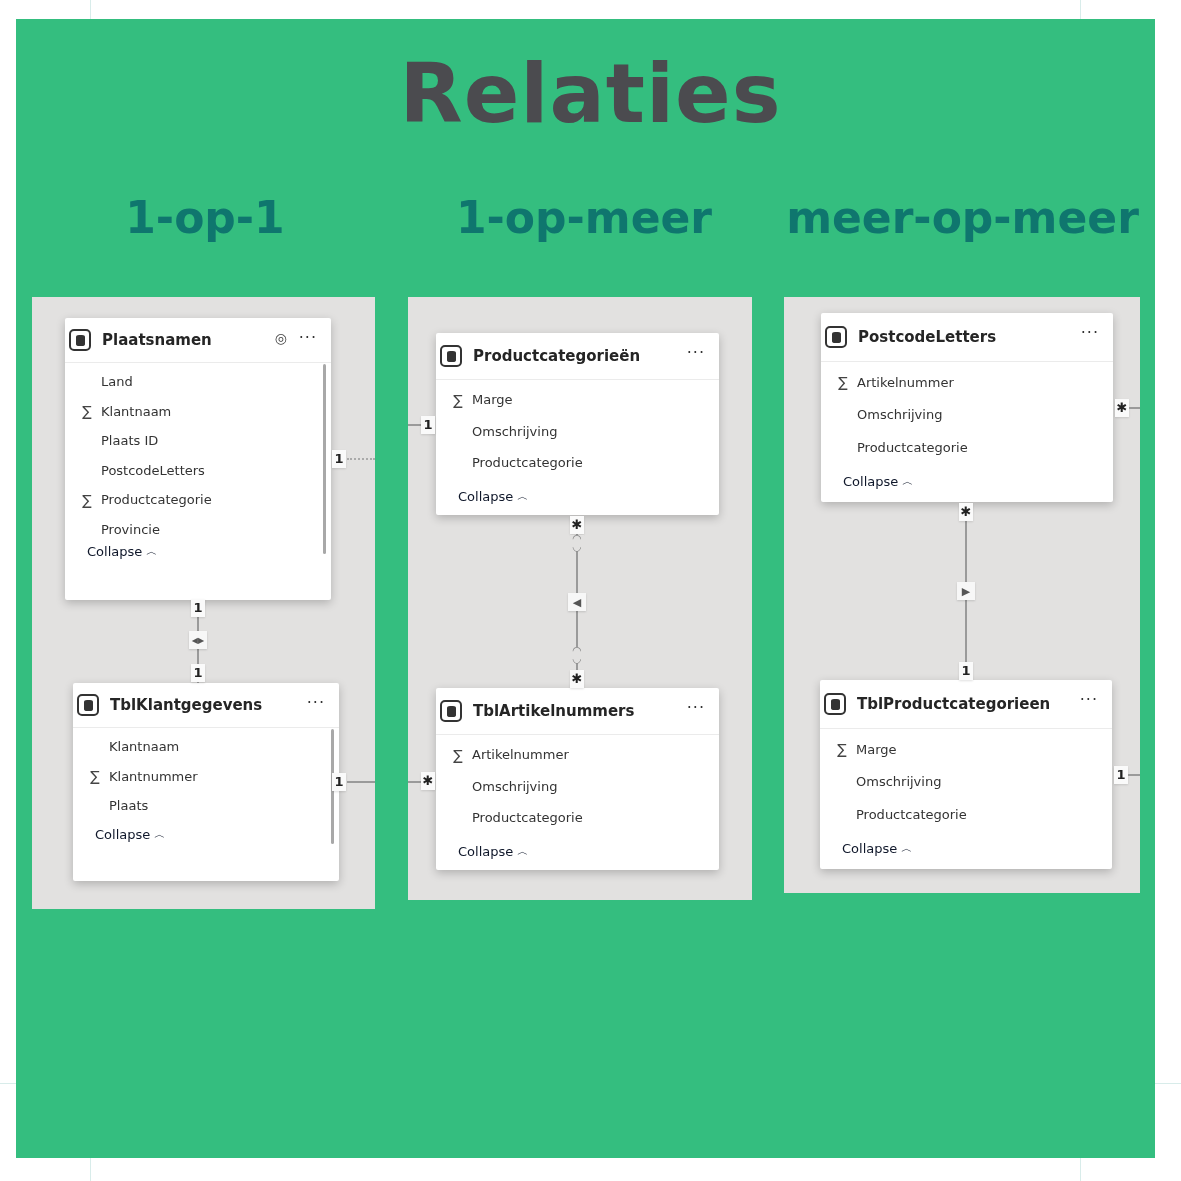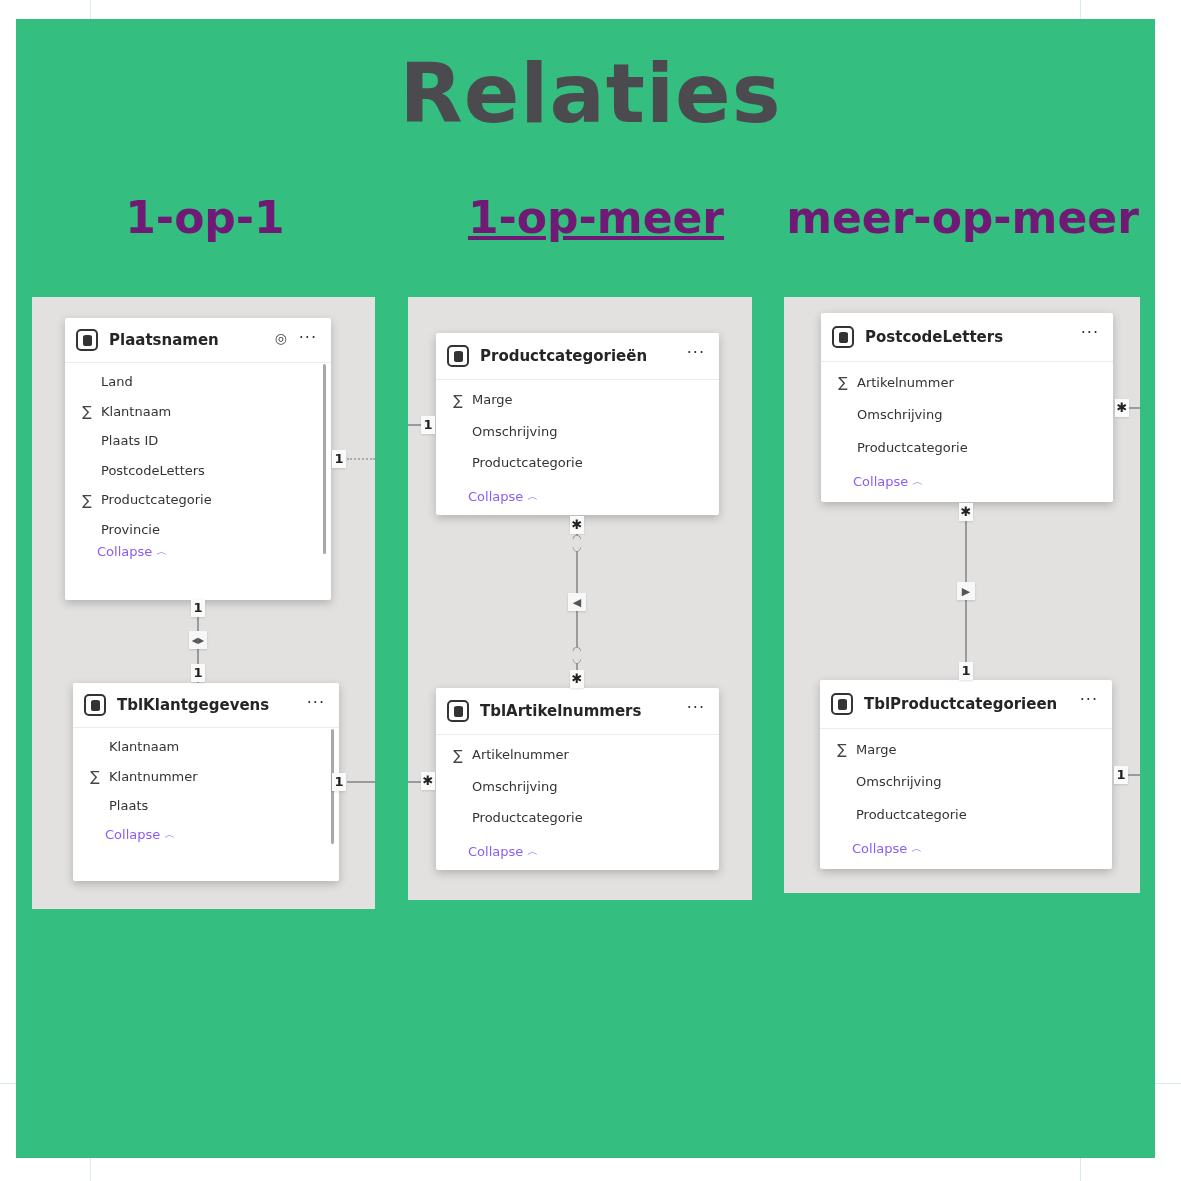--- a/index.html
+++ b/index.html
@@ -2,34 +2,34 @@
 <html><head>
 <meta charset="utf-8">
 <style>
   html, body { margin:0; padding:0; }
   body { width:1181px; height:1181px; position:relative; background:#ffffff; overflow:hidden;
          font-family:"DejaVu Sans", sans-serif; }
   .guide { position:absolute; background:#d8ecea; }
   .green { position:absolute; left:16px; top:19px; width:1139px; height:1139px; background:#34be7f; }
   .title { position:absolute; left:0; width:1181px; top:46px; text-align:center; font-family:"DejaVu Sans", sans-serif;
            font-weight:bold; font-size:82px; color:#4b4b4f; letter-spacing:1px; }
-  .sub { position:absolute; top:192px; font-weight:bold; font-size:44px; color:#701a75; text-align:center; letter-spacing:0px; }
+  .sub { position:absolute; top:192px; font-weight:bold; font-size:44px; color:#0f766e; text-align:center; letter-spacing:0px; }
   .panel { position:absolute; background:#e2e1e0; }
   .card { position:absolute; background:#ffffff; box-shadow:0 3px 10px rgba(0,0,0,0.22); border-radius:2px; }
-  .card-head { height:44px; display:flex; align-items:center; border-bottom:1px solid #ebebeb; padding-left:11px; position:relative; }
+  .card-head { height:44px; display:flex; align-items:center; border-bottom:1px solid #ebebeb; padding-left:4px; position:relative; }
   .db-icon { width:22px; height:22px; border:2px solid #333; border-radius:5px; box-sizing:border-box; display:flex; align-items:center; justify-content:center; }
   .db-icon span { width:9px; height:11px; background:#333; border-radius:3px/2px; }
   .card-title { margin-left:11px; font-weight:bold; font-size:15px; color:#252525; }
   .more { position:absolute; right:14px; top:10px; font-size:16px; color:#333; letter-spacing:1px; }
   .eye { position:absolute; right:44px; top:12px; font-size:14px; color:#444; }
   .rows { padding-top:4px; }
   .row { height:29.5px; display:flex; align-items:center; font-size:13px; color:#333; font-family:"DejaVu Sans", sans-serif; }
   .row .sig { width:20px; text-align:center; margin-left:12px; font-size:14px; color:#444; }
   .row .txt { margin-left:4px; }
-  .collapse { font-size:13px; color:#8b5cf6; padding-left:32px; display:flex; align-items:center; }
+  .collapse { font-size:13px; color:#0f172a; padding-left:22px; display:flex; align-items:center; }
   .collapse .chev { margin-left:4px; font-size:11px; }
   .scroll { position:absolute; right:5px; width:3px; background:#a8a8a8; border-radius:2px; }
   .badge { position:absolute; background:#fafafa; font-size:13px; color:#222; font-weight:bold; width:14px; height:18px;
            line-height:18px; text-align:center; box-shadow:0 1px 2px rgba(0,0,0,0.12); }
   .line-v { position:absolute; width:2px; background:#9a9a9a; }
   .line-h { position:absolute; height:2px; background:#9a9a9a; }
   .line-dot { position:absolute; height:0; border-top:2px dotted #aaa; }
   .dir { position:absolute; width:18px; height:18px; background:#f7f7f7; box-shadow:0 1px 2px rgba(0,0,0,0.15); display:flex; align-items:center; justify-content:center; font-size:11px; color:#555; }
   .arc { position:absolute; font-size:11px; color:#888; width:14px; text-align:center; line-height:8px; }
 </style>
@@ -40,21 +40,21 @@
 <div class="guide" style="left:1080px;top:0;width:1px;height:19px;"></div>
 <div class="guide" style="left:90px;top:1158px;width:1px;height:23px;"></div>
 <div class="guide" style="left:1080px;top:1158px;width:1px;height:23px;"></div>
 <div class="guide" style="left:1155px;top:1083px;width:26px;height:1px;"></div>
 <div class="guide" style="left:0;top:1083px;width:16px;height:1px;"></div>
 
 <div class="green"></div>
 
 <div class="title">Relaties</div>
 <div class="sub" style="left:80px;width:250px;">1-op-1</div>
-<div class="sub" style="left:446px;width:300px;text-decoration:underline;">1-op-meer</div>
+<div class="sub" style="left:434px;width:300px;">1-op-meer</div>
 <div class="sub" style="left:780px;width:365px;">meer-op-meer</div>
 
 <div class="panel" style="left:32px;top:297px;width:343px;height:612px;">
 
   <div class="card" style="left:33px;top:21px;width:266px;height:282px;">
     <div class="card-head">
       <div class="db-icon">
           <span></span>
         </div>
       <div class="card-title">Plaatsnamen</div>

